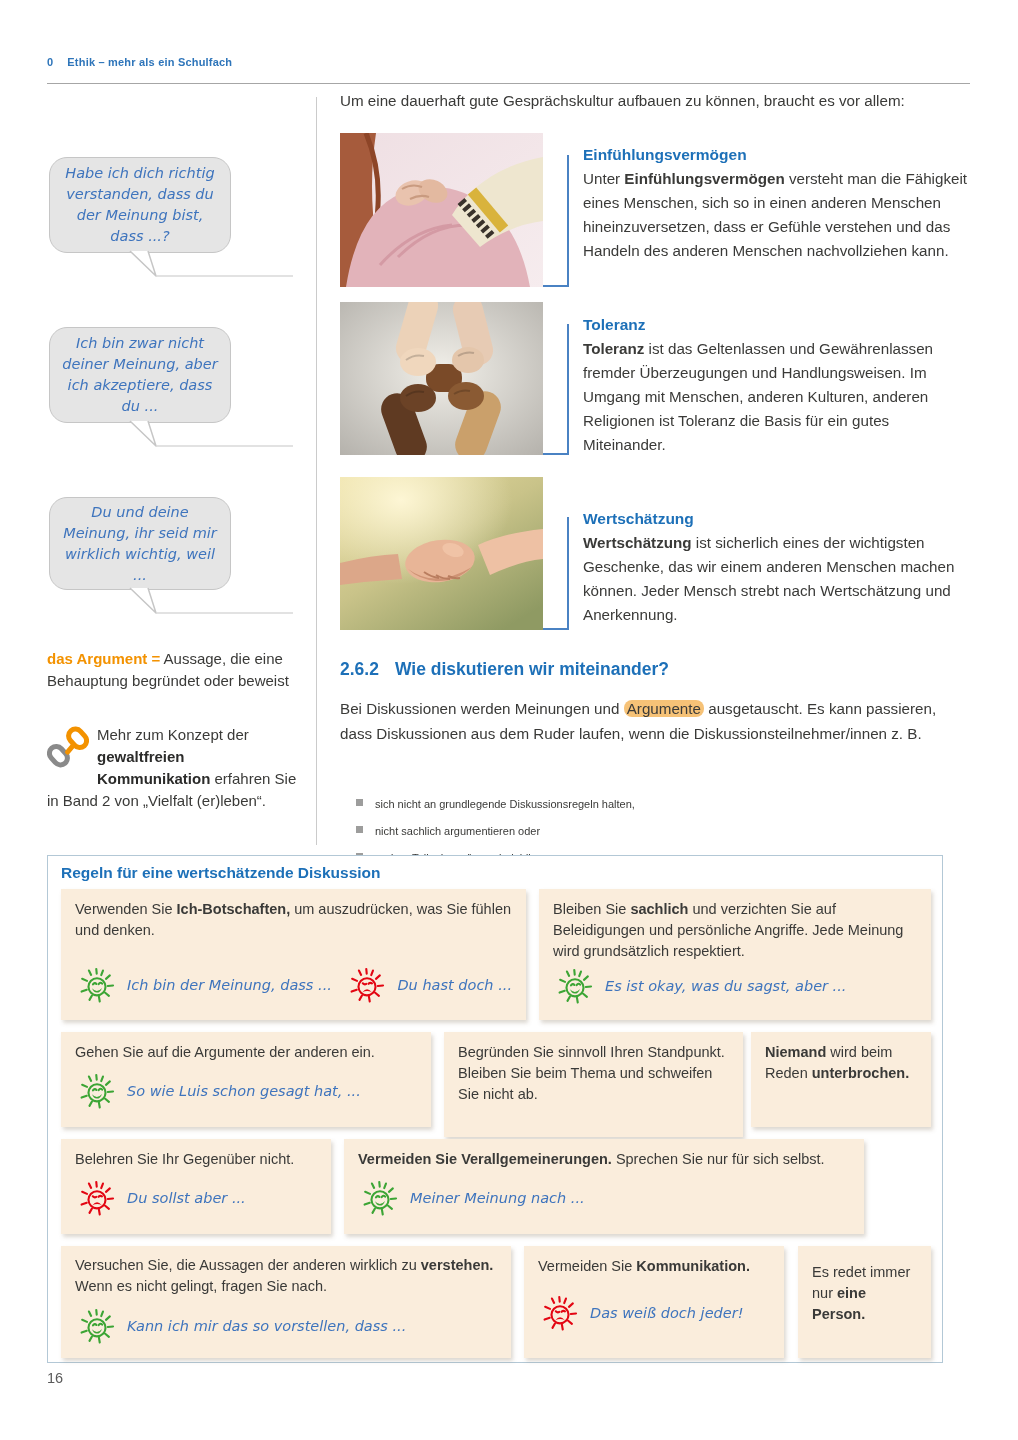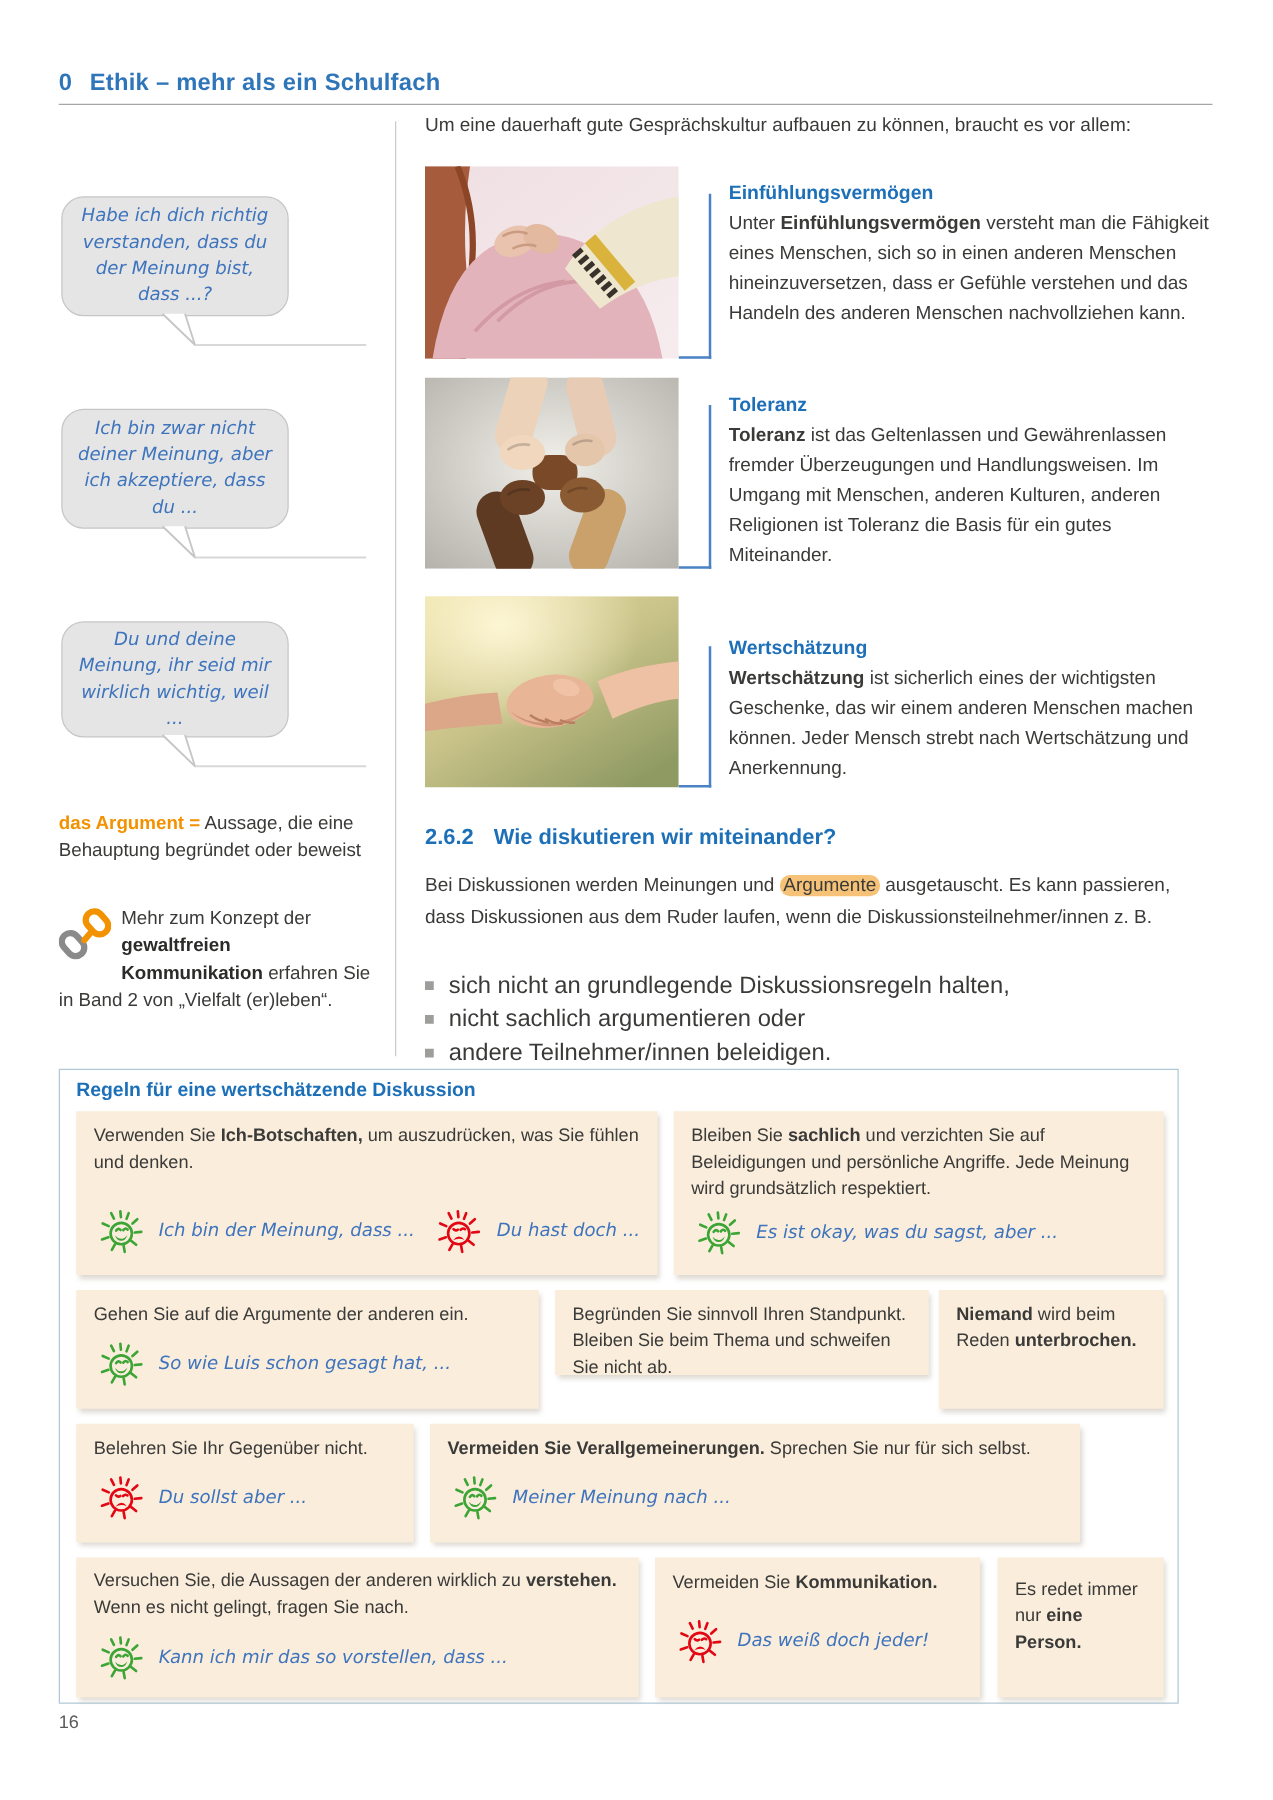--- a/index.html
+++ b/index.html
@@ -2,21 +2,21 @@
 <html><head>
 <meta charset="utf-8">
 <style>
   html,body{margin:0;padding:0;}
   body{
     width:1018px;height:1440px;position:relative;background:#ffffff;
     font-family:"Liberation Sans", sans-serif;color:#3a3a38;overflow:hidden;
   }
   .abs{position:absolute;}
   
-  .chapter{color:#2e75ba;font-weight:bold;font-size:19px;letter-spacing:.2px;}
+  .chapter{color:#2e75ba;font-weight:bold;font-size:11px;letter-spacing:.2px;}
   .chapter .num{margin-right:14px;}
   .hline{background:#a6a6a6;height:1px;}
   .vline{background:#cbcbcb;width:1px;}
   
   .bubble{border:1.5px solid #c6c6c6;border-radius:18px;background:#e5e5e5;
     display:flex;align-items:center;justify-content:center;text-align:center;
     padding:8px 12px;box-sizing:border-box;}
   .hand{color:#3e74bd;font-style:italic;font-family:"DejaVu Sans",sans-serif;}
   .bubble .hand{font-size:14.5px;line-height:21px;}
   .tail{position:absolute;}
@@ -29,21 +29,21 @@
   
   .photo{display:block;}
   .connector{border-right:2px solid #4a82c3;border-bottom:2px solid #4a82c3;box-sizing:border-box;}
   .c-head{color:#1d70b8;font-weight:bold;font-size:15.5px;margin:0 0 3px 0;}
   .c-text{font-size:15.2px;line-height:24px;margin:0;}
   .intro{font-size:15.2px;margin:0;}
   .sec-head{color:#1d70b8;font-weight:bold;font-size:17.5px;}
   .sec-head .num{margin-right:16px;}
   .para{font-size:15.2px;line-height:25px;margin:0;}
   .hl{background:#F6C277;border-radius:8px;padding:0 3px;}
-  .bullets{list-style:none;margin:0;padding:0;font-size:19px;line-height:27px;}
+  .bullets{list-style:none;margin:16px;padding:0;font-size:11px;line-height:27px;}
   .bullets li .sq{display:inline-block;width:7px;height:7px;background:#9d9d9c;margin-right:12px;vertical-align:2px;}
   
   .rules{border:1px solid #b3c8d6;background:#fff;box-sizing:border-box;}
   .rules-title{color:#1d70b8;font-weight:bold;font-size:15.5px;}
   .rule-box{position:absolute;background:#FAEDDC;box-shadow:2px 3px 4px rgba(120,100,70,.25);
     padding:10px 14px;box-sizing:border-box;font-size:14.5px;line-height:21px;color:#3a3a38;}
   .ex-row{display:flex;align-items:center;margin-top:8px;}
   .ex-row.spread{justify-content:space-between;margin-top:22px;}
   .ex{display:flex;align-items:center;gap:8px;}
   .ex .hand{font-size:14.5px;white-space:nowrap;}
@@ -267,21 +267,21 @@
     <span>Gehen Sie auf die Argumente der anderen ein.</span>
     <div class="ex-row" style="margin-top:6px;">
       <div class="ex">
         <svg class="sun sun-good">
             <use href="#sun-happy"></use>
           </svg>
         <span class="hand">So wie Luis schon gesagt hat, ...</span>
       </div>
     </div>
   </div>
-  <div class="rule-box" style="left:396px;top:176px;width:299px;height:68px;">
+  <div class="rule-box" style="left:396px;top:176px;width:299px;height:105px;">
     <span>Begründen Sie sinnvoll Ihren Standpunkt. Bleiben Sie beim Thema und schweifen Sie nicht ab.</span>
   </div>
   <div class="rule-box" style="left:703px;top:176px;width:180px;height:95px;">
     <b>Niemand</b><span> wird beim Reden </span><b>unterbrochen.</b>
   </div>
 
   <div class="rule-box" style="left:13px;top:283px;width:270px;height:95px;">
     <span>Belehren Sie Ihr Gegenüber nicht.</span>
     <div class="ex-row" style="margin-top:6px;">
       <div class="ex">

